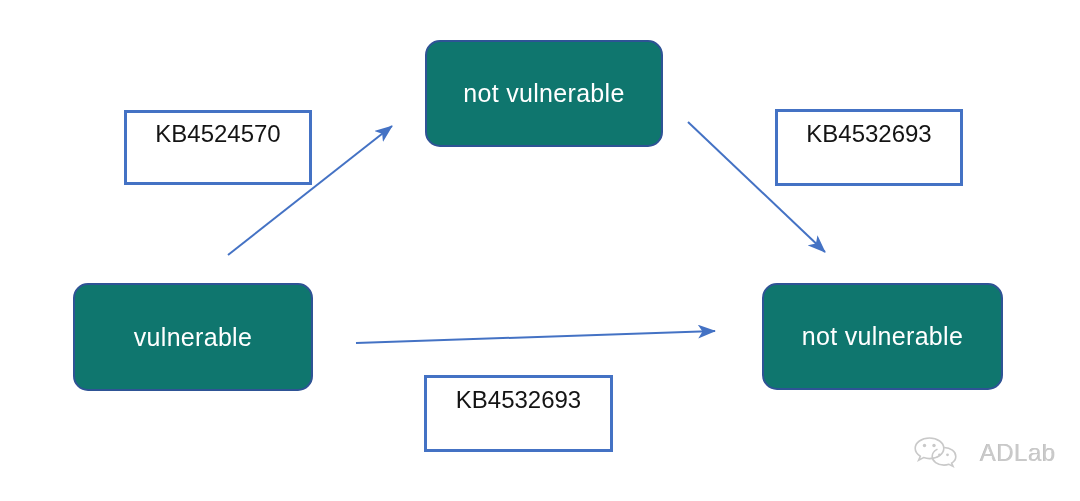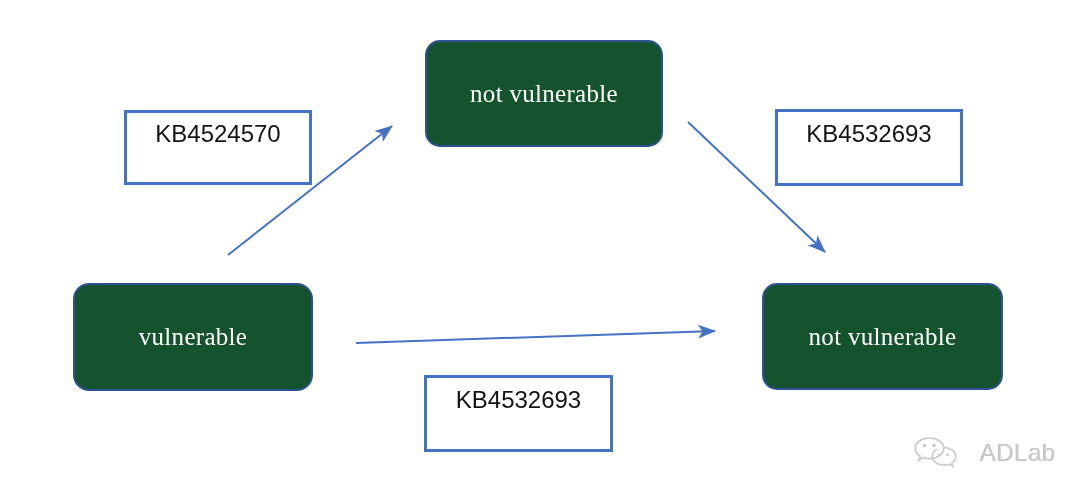--- a/index.html
+++ b/index.html
@@ -16,33 +16,32 @@
 
   .arrows-layer {
     position: absolute;
     left: 0; top: 0;
     width: 1080px; height: 501px;
     pointer-events: none;
   }
 
   .node {
     position: absolute;
-    background: #14532d;
+    background: #0f766e;
     border: 2px solid #2E5395;
     border-radius: 15px;
     display: flex;
     align-items: center;
     justify-content: center;
     color: #ffffff;
     font-size: 25px;
     letter-spacing: 0.3px;
-    font-family: Liberation Serif, serif;
   }
   .node-top   { left: 425px; top: 40px;  width: 238px; height: 107px; }
-  .node-left  { left: 73px;  top: 283px; width: 240px; height: 108px; border-radius: 16px; }
+  .node-left  { left: 73px;  top: 283px; width: 240px; height: 108px; }
   .node-right { left: 762px; top: 283px; width: 241px; height: 107px; }
 
   .edge-label {
     position: absolute;
     background: #ffffff;
     border: 3px solid #4472C4;
     display: flex;
     align-items: center;
     justify-content: center;
     padding-bottom: 28px;

